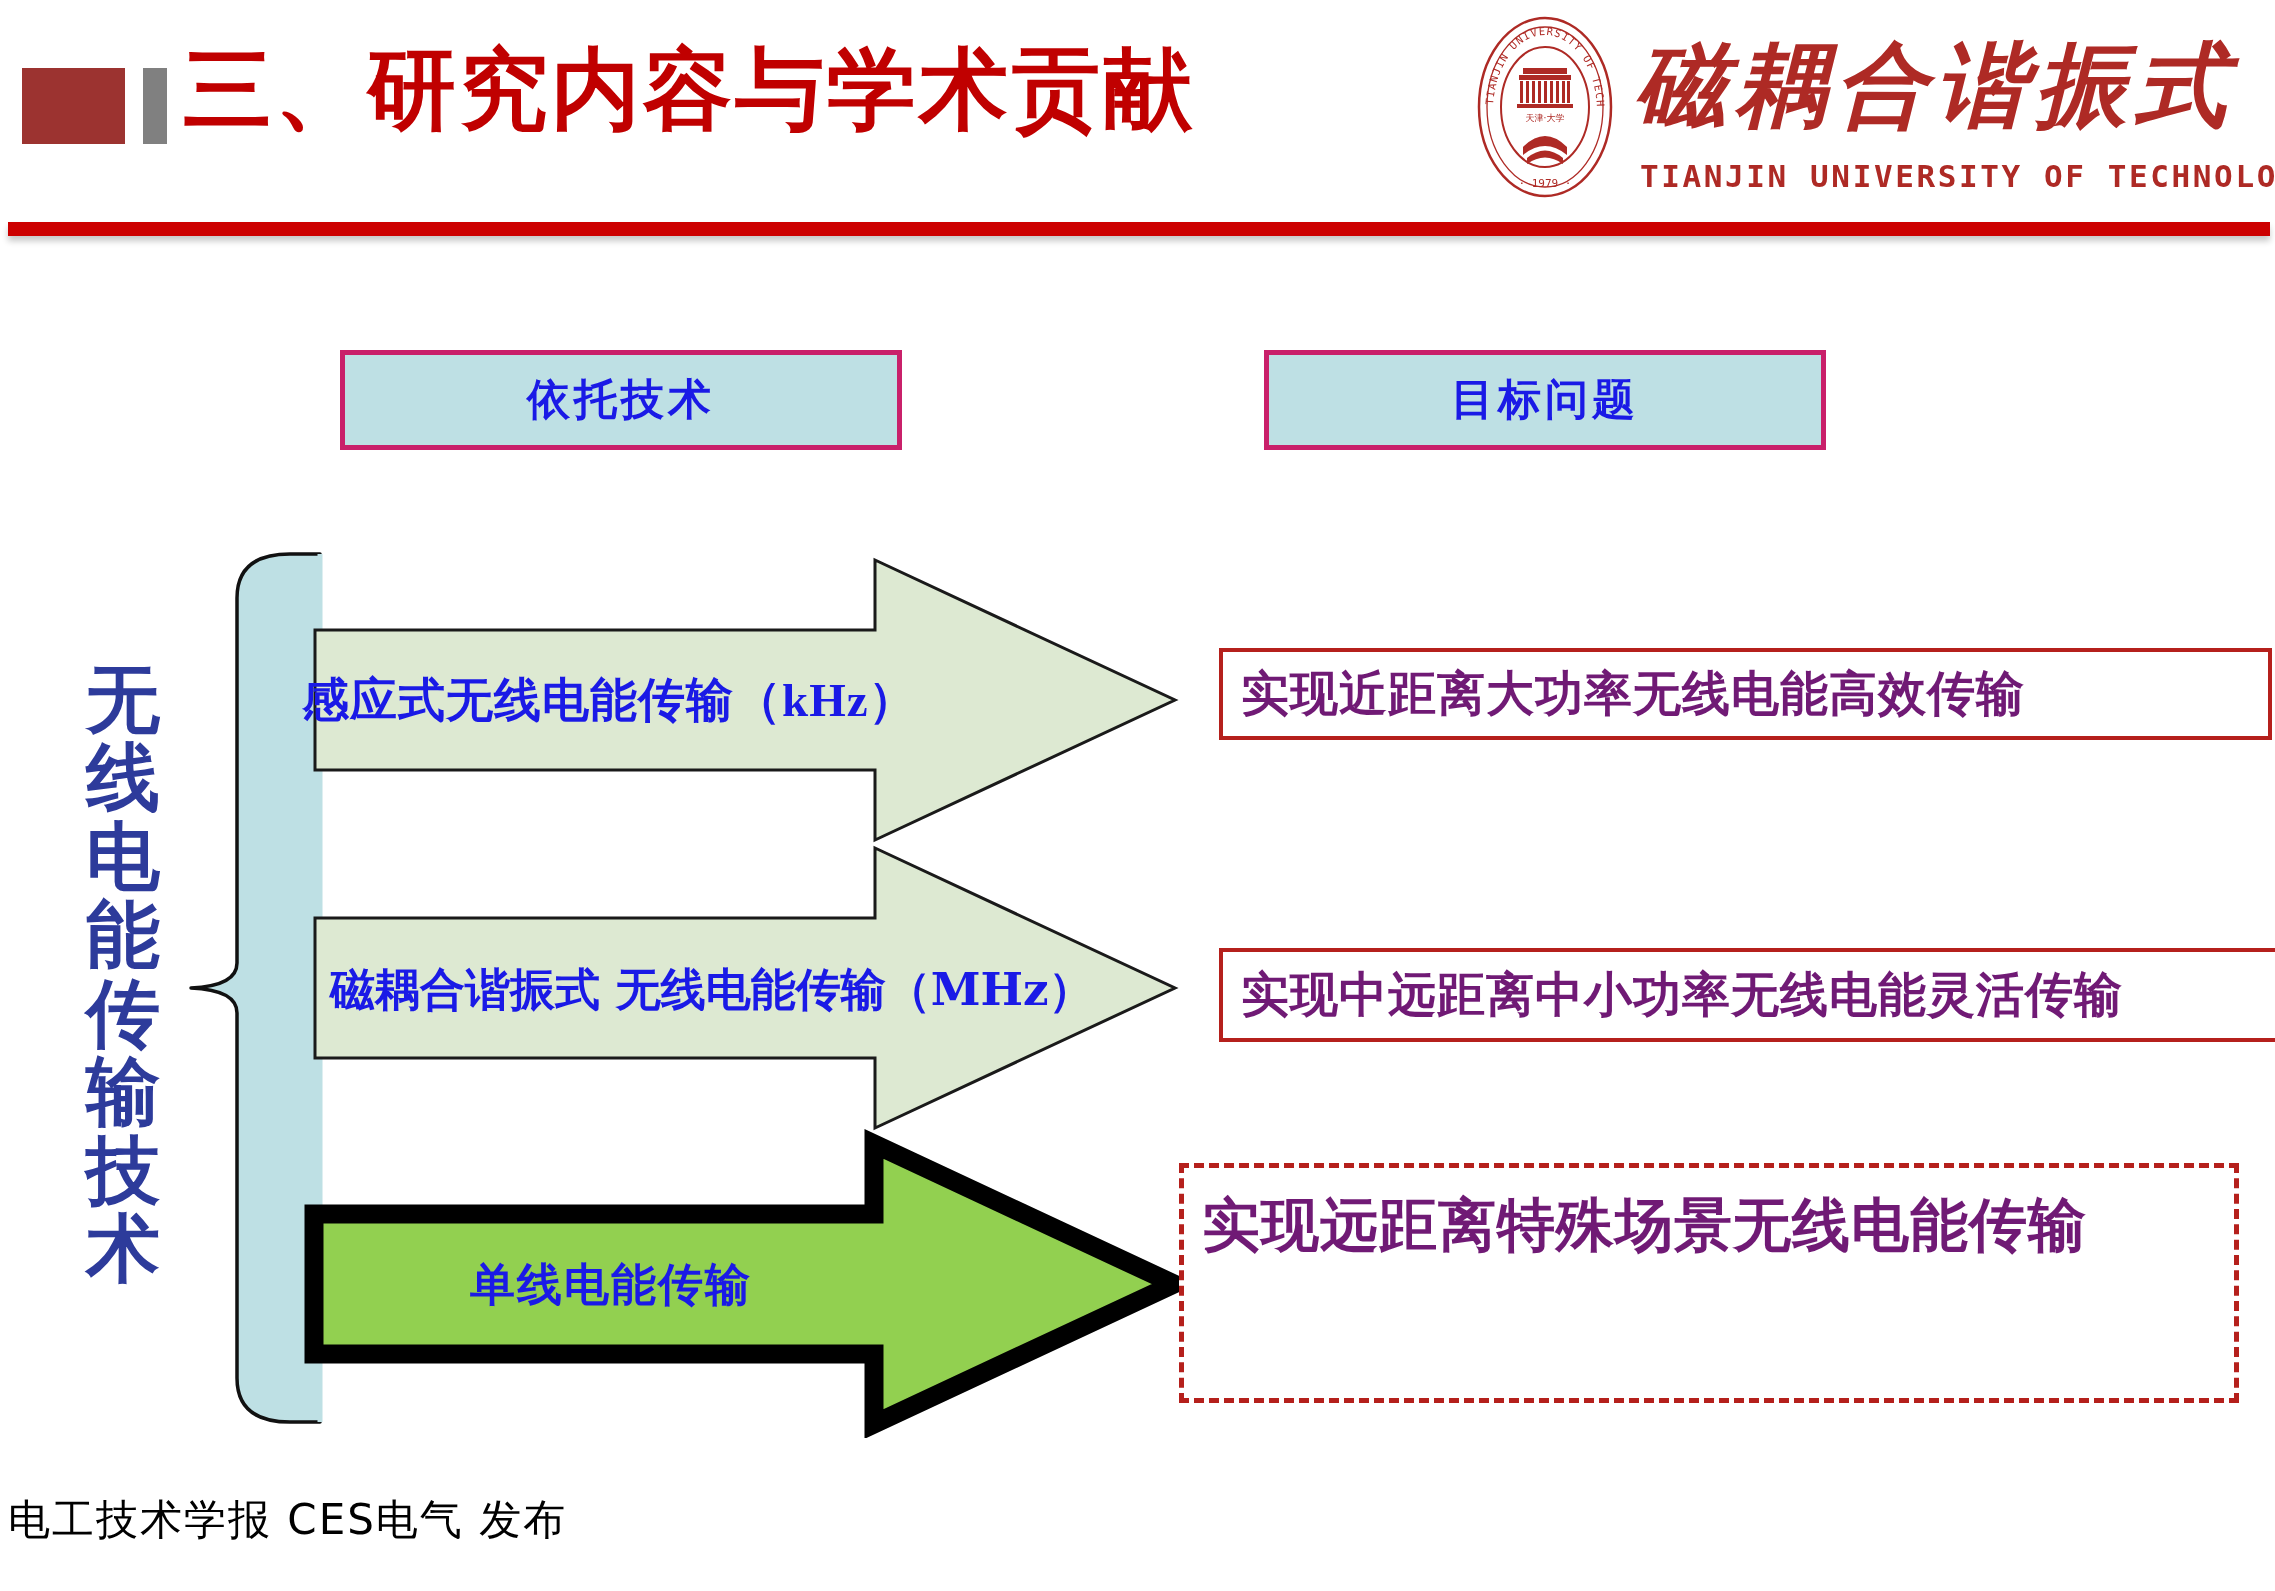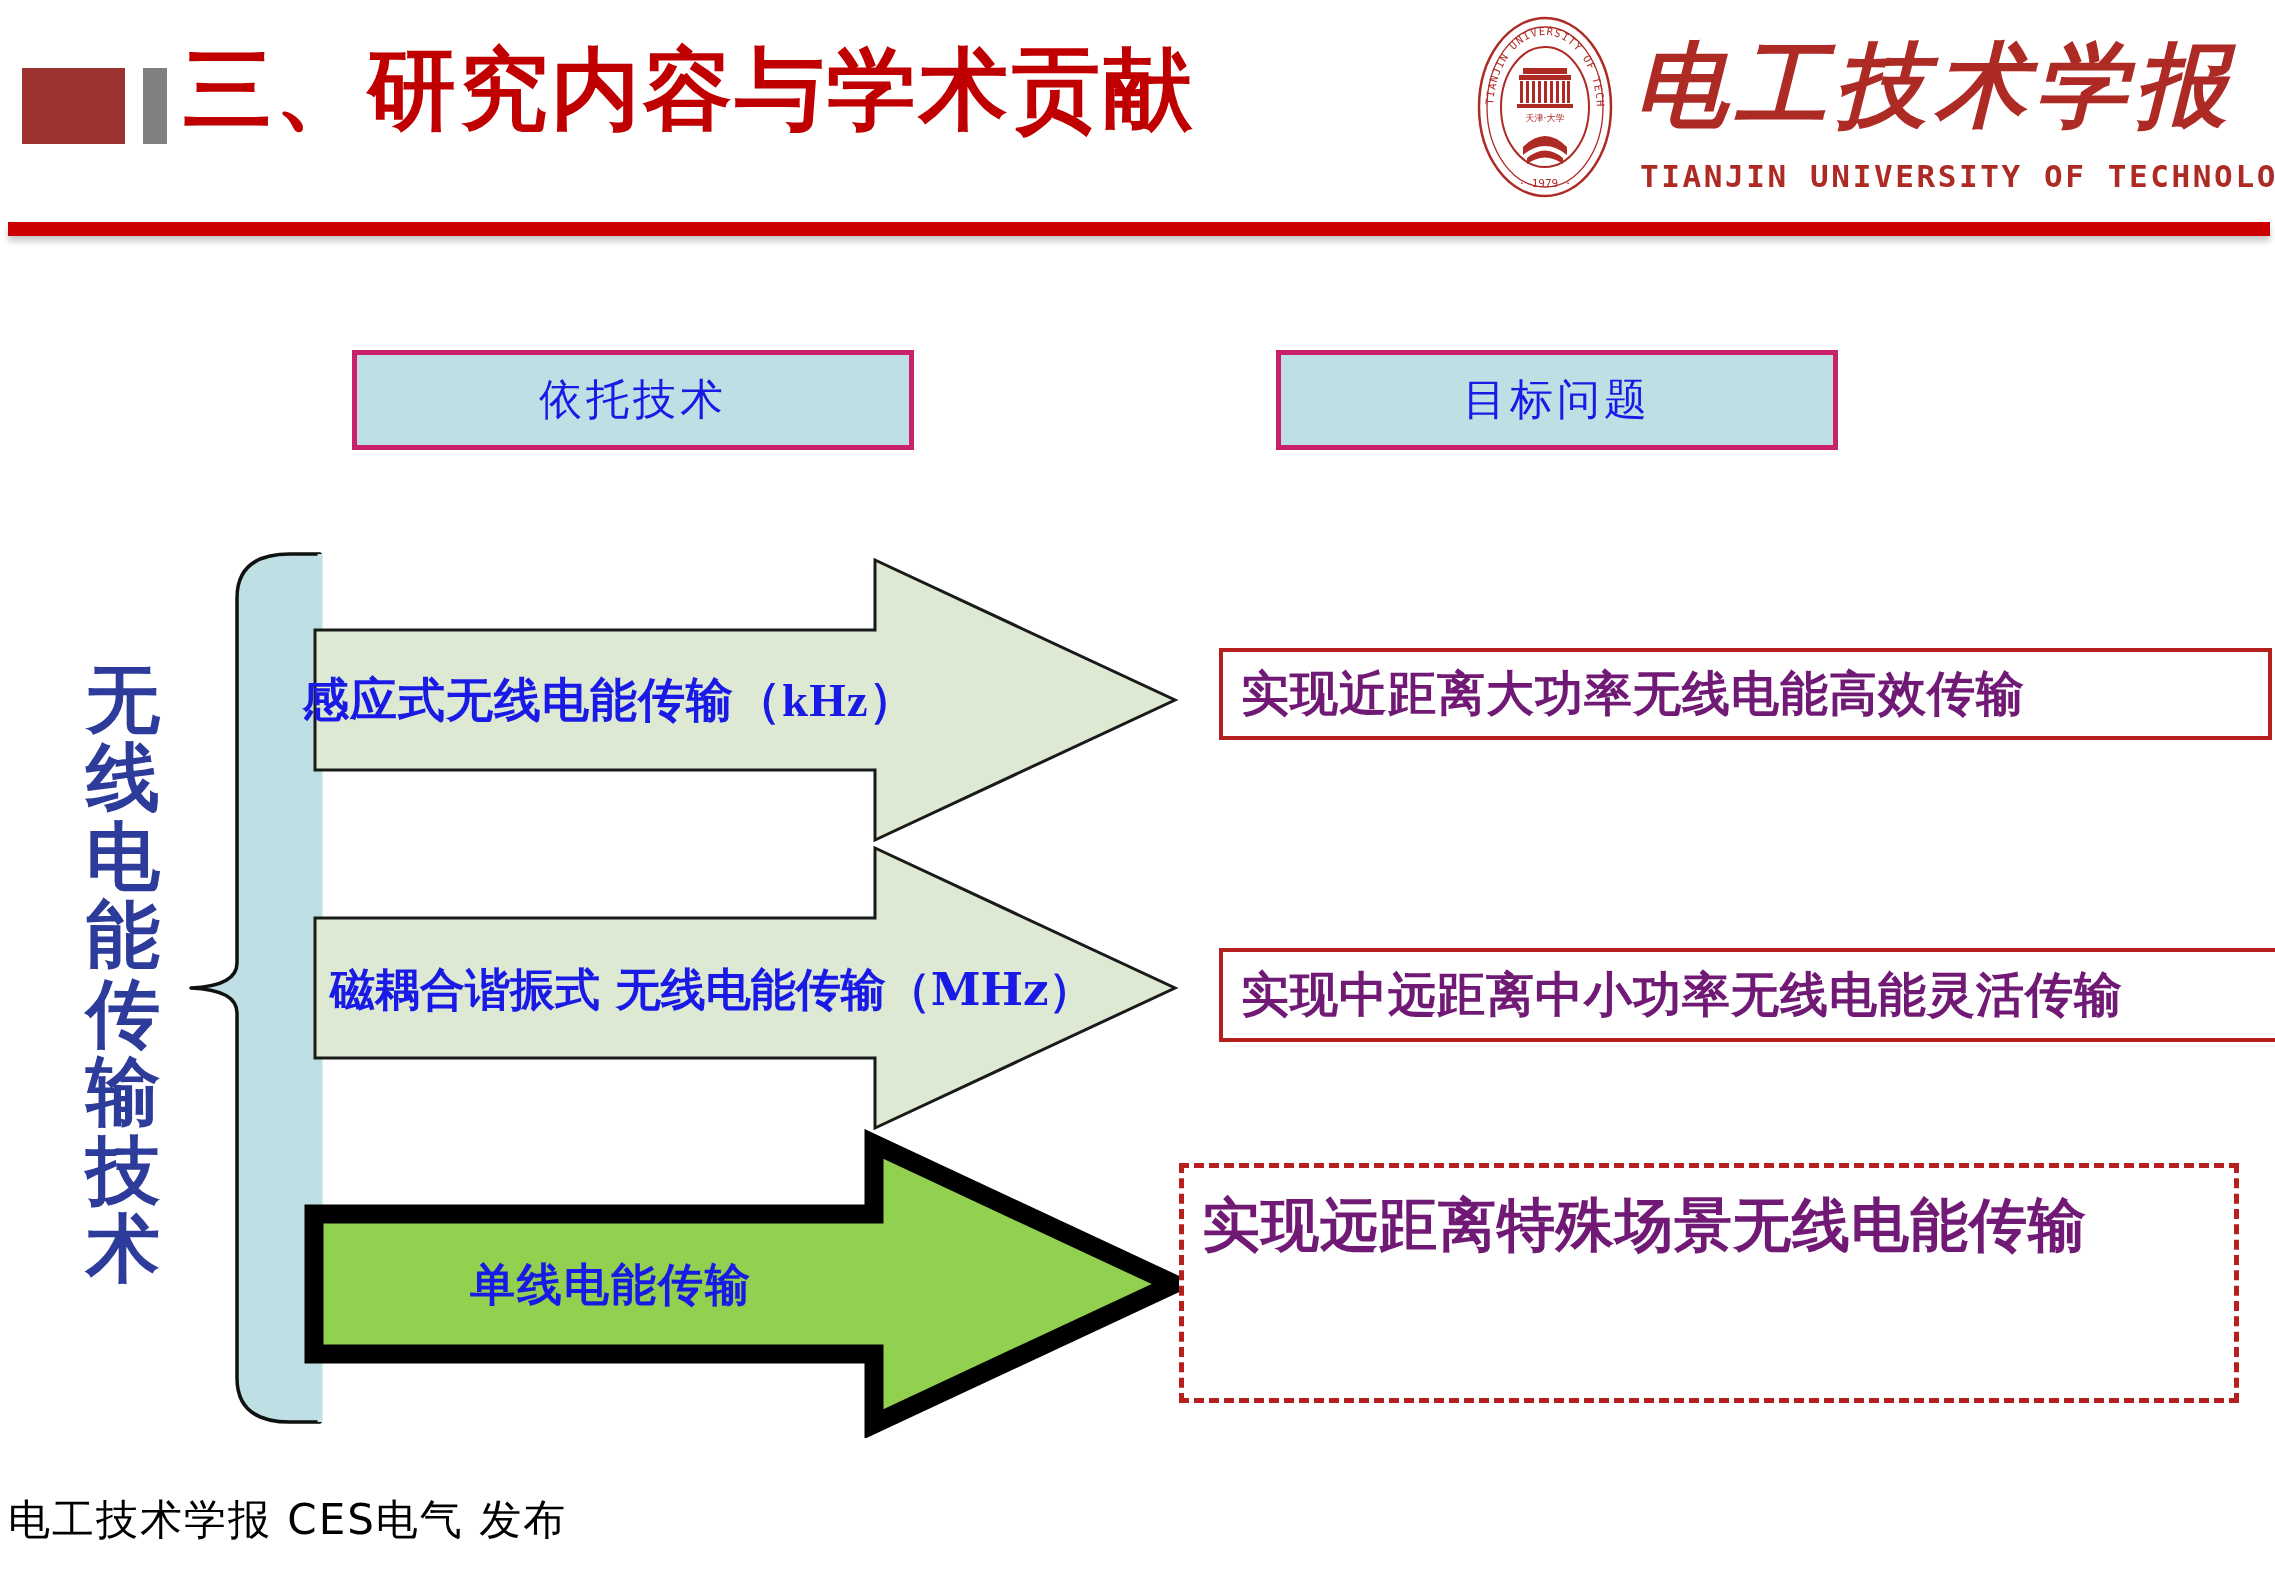--- a/index.html
+++ b/index.html
@@ -48,23 +48,23 @@
     font-size:31px;font-weight:bold;color:#AE2A25;
     letter-spacing:2.6px;white-space:nowrap;
   }
 
   
   .col-head{
     position:absolute;
     background:#BEE0E4;
     border:5px solid #C9206A;
     display:flex;align-items:center;justify-content:center;
-    color:#1A1AE6;font-weight:normal;
-    font-family:"DejaVu Sans","Liberation Sans",sans-serif;
-    font-size:43px;letter-spacing:4px;margin-left:12px;
+    color:#1A1AE6;font-weight:bold;
+    font-family:"DejaVu Sans","Liberation Sans",sans-serif;
+    font-size:43px;letter-spacing:4px;
   }
   #head-tech{left:340px;top:350px;width:552px;height:90px;}
   #head-goal{left:1264px;top:350px;width:552px;height:90px;}
 
   
   #vertical-label{
     position:absolute;left:68px;top:660px;width:110px;
     color:#2D3B9B;
     font-family:"DejaVu Serif","Liberation Serif",serif;
     font-weight:bold;font-size:74px;line-height:1.06;
@@ -156,21 +156,21 @@
 
       <path d="M48 132 Q70 110 92 132 L92 140 Q70 122 48 140 Z" fill="#AE2A25"></path>
       <path d="M52 143 Q70 128 88 143 L88 149 Q70 136 52 149 Z" fill="#AE2A25"></path>
       <text x="70" y="172" font-size="11" fill="#AE2A25" text-anchor="middle" font-family="DejaVu Sans Mono, monospace">· 1979 ·</text>
       <path id="sealArc" d="M 18 96 A 52 76 0 0 1 122 96" fill="none"></path>
       <text font-size="10.5" fill="#AE2A25" font-family="DejaVu Sans Mono, monospace" letter-spacing="1.1">
         <textPath href="#sealArc" startOffset="3%">TIANJIN UNIVERSITY OF TECHNOLOGY</textPath>
       </text>
     </svg>
 
-    <div id="logo-cn">电工技术学报</div>
+    <div id="logo-cn">磁耦合谐振式</div>
     <div id="logo-en">TIANJIN UNIVERSITY OF TECHNOLOGY</div>
   </div>
 </div>
 
 <div class="col-head" id="head-tech">依托技术</div>
 <div class="col-head" id="head-goal">目标问题</div>
 
 <div id="vertical-label">
   <span>无</span>
   <span>线</span>

